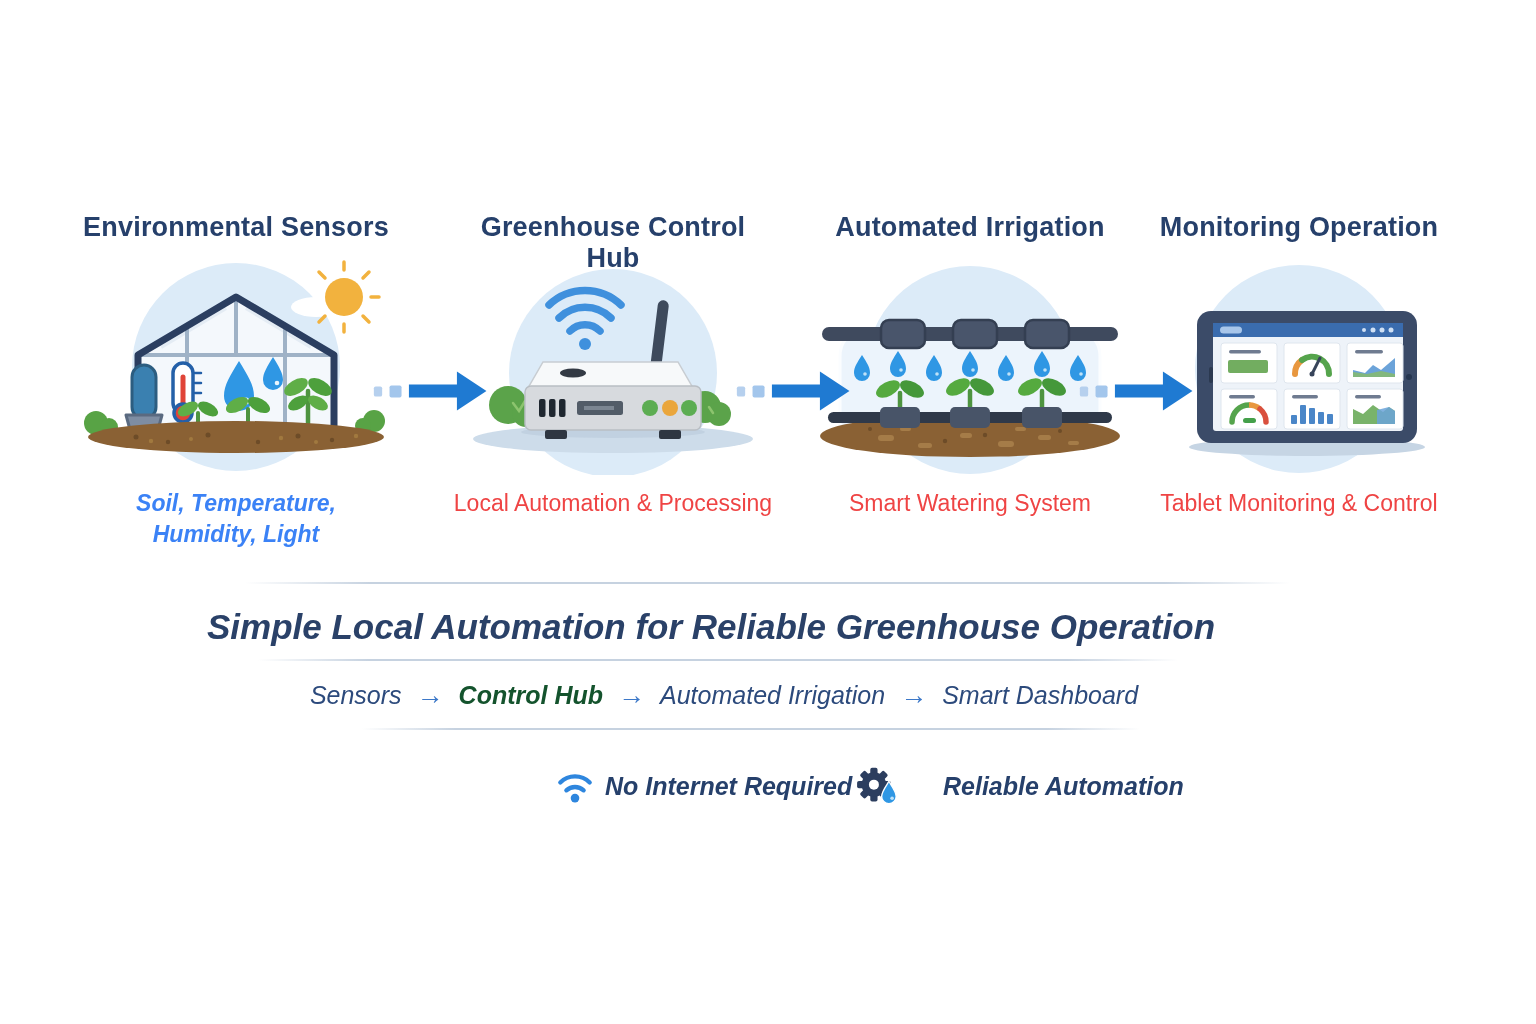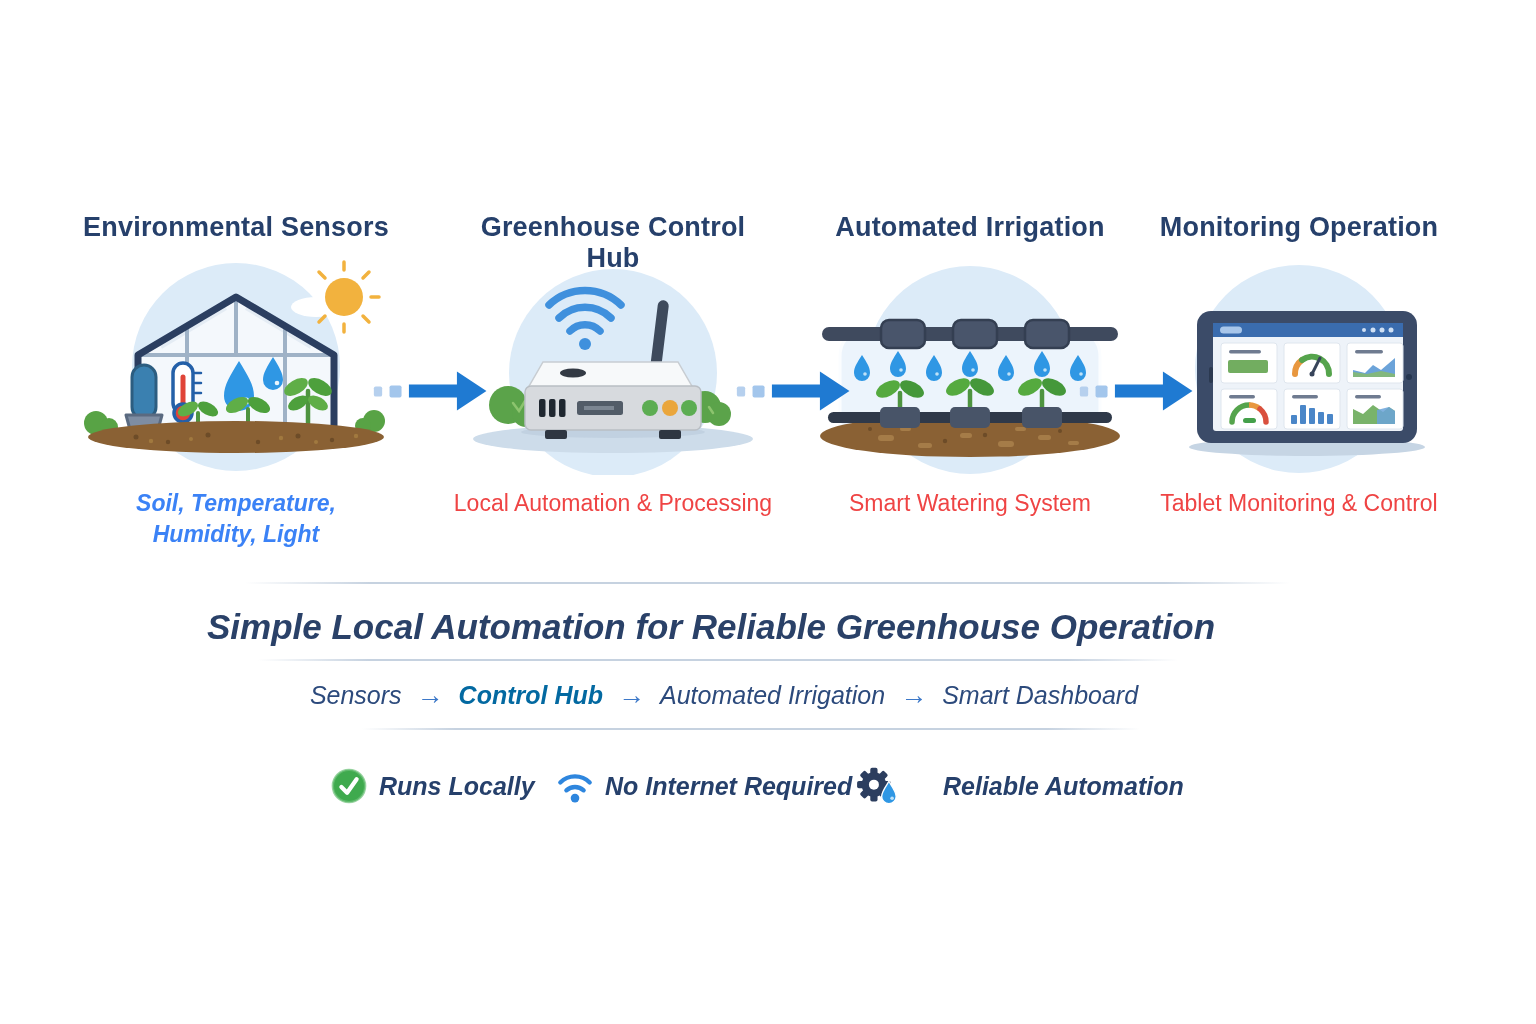--- a/index.html
+++ b/index.html
@@ -27,21 +27,21 @@
   .mid-title {
     display:inline-block; transform:translateX(-57px);
     font-size:35px; font-weight:bold; font-style:italic; color:#2a4168;
   }
   .flow-row {
     position:absolute; top:680px; left:0; width:1536px;
     display:flex; justify-content:center; align-items:center; gap:15px;
     transform:translateX(-44px);
     font-size:25px; font-style:italic; color:#2c4a7c;
   }
-  .flow-item.bold { font-weight:bold; color:#0369a1; }
+  .flow-item.bold { font-weight:bold; color:#14532d; }
   .flow-sep { color:#3c78c8; font-style:normal; font-size:27px; font-weight:bold; }
   .badge { position:absolute; top:766px; display:flex; align-items:center; gap:11px; }
   .badge-icon { width:38px; height:40px; flex:0 0 auto; }
   .badge-label { font-size:25px; font-style:italic; font-weight:bold; color:#26406b; white-space:nowrap; }
 </style>
 </head>
 <body>
 
 <div class="stage">
 
@@ -382,28 +382,20 @@
     <span class="flow-sep">→</span>
     <span class="flow-item bold">Control Hub</span>
     <span class="flow-sep">→</span>
     <span class="flow-item">Automated Irrigation</span>
     <span class="flow-sep">→</span>
     <span class="flow-item">Smart Dashboard</span>
   </div>
 
   <div class="divider" style="top:728px; left:362px; width:778px;"></div>
 
-  <div class="badge" style="left:330px;">
-    <svg class="badge-icon" viewBox="0 0 40 40">
-      <circle cx="20" cy="20" r="17" fill="#3faa4e"></circle>
-      <circle cx="20" cy="20" r="17" fill="none" stroke="#6cc077" stroke-width="2.5" opacity=".7"></circle>
-      <path d="M12,21 L18,27 L28,13" fill="none" stroke="#ffffff" stroke-width="4.5" stroke-linecap="round" stroke-linejoin="round"></path>
-    </svg>
-    <span class="badge-label">Runs Locally</span>
-  </div>
 
   <div class="badge" style="left:556px;">
     <svg class="badge-icon" viewBox="0 0 44 42">
       <g stroke="#2e86de" stroke-width="5" stroke-linecap="round" fill="none">
         <path d="M5,17 A24,24 0 0 1 39,17"></path>
         <path d="M12,26 A15,15 0 0 1 32,26"></path>
       </g>
       <circle cx="22" cy="35" r="5" fill="#2e86de"></circle>
     </svg>
     <span class="badge-label">No Internet Required</span>

